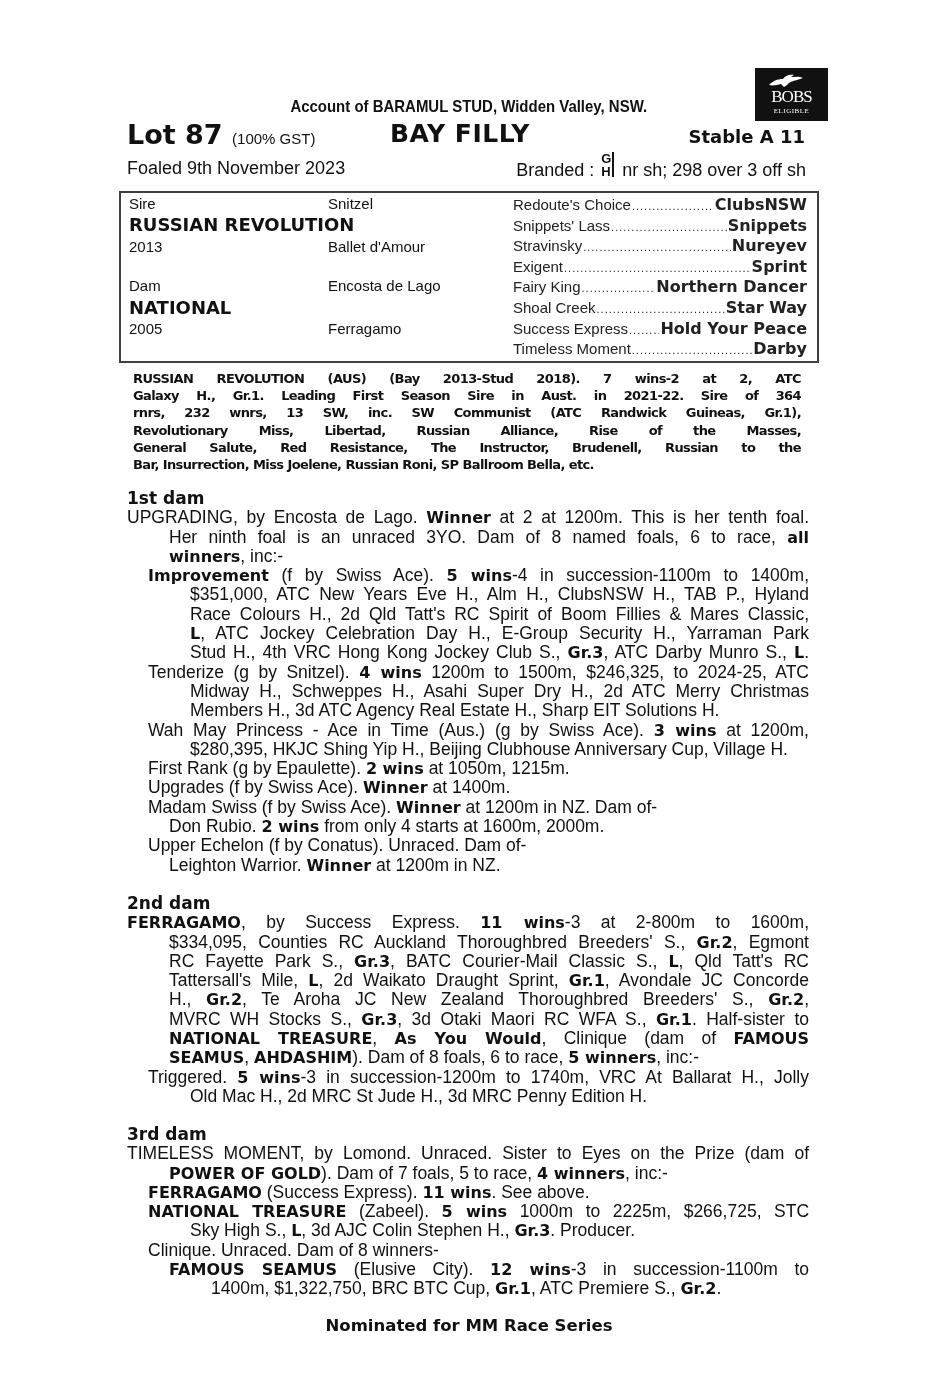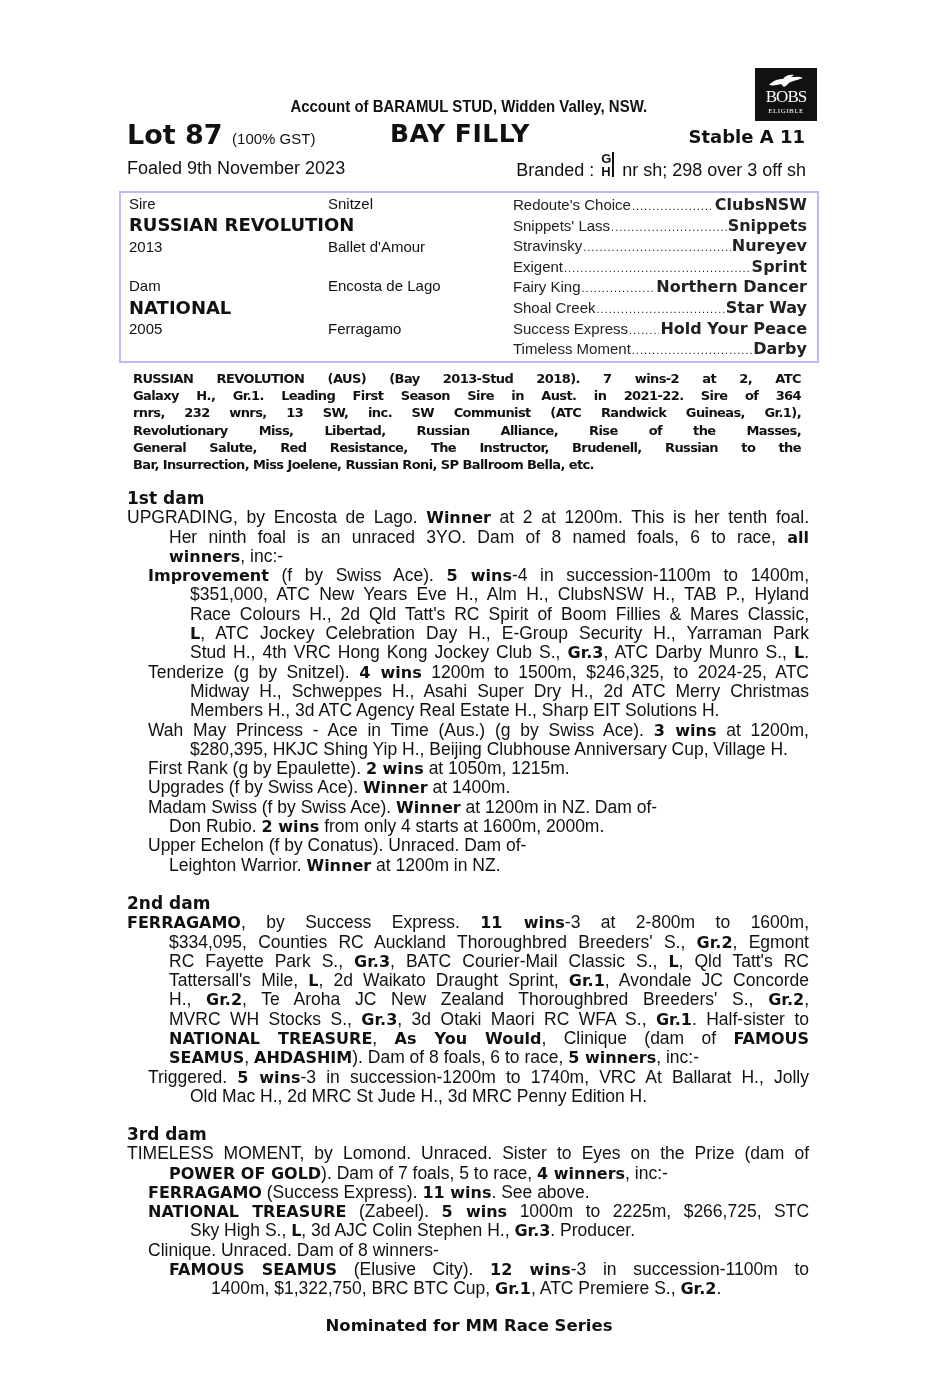--- a/index.html
+++ b/index.html
@@ -1,21 +1,21 @@
 <!DOCTYPE html>
 <html><head>
 <meta charset="utf-8">
 <style>
   html, body { margin: 0; padding: 0; background: #ffffff; }
   body { width: 938px; height: 1400px; position: relative; overflow: hidden;
          font-family: "Liberation Sans", sans-serif; color: #111; }
   .page { position: absolute; left: 0; top: 0; width: 938px; height: 1400px; }
 
   
-  .logo { position: absolute; left: 755px; top: 68px; width: 62px; height: 53px; background: #111;
+  .logo { position: absolute; left: 755px; top: 68px; width: 73px; height: 53px; background: #111;
           color: #fff; text-align: center; font-family: "Liberation Serif", serif; }
   .logo svg { position: absolute; left: 12px; top: 5px; }
   .logo .l1 { position: absolute; left: 0; right: 0; top: 20px; font-size: 17px; letter-spacing: -1px; line-height: 18px; }
   .logo .l2 { position: absolute; left: 0; right: 0; top: 39px; font-size: 7px; letter-spacing: 0.5px; line-height: 8px; }
 
   .account { position: absolute; left: 0; width: 938px; top: 97px; text-align: center; font-weight: bold;
              font-size: 17px; transform: scaleX(0.88); transform-origin: 467px 0; letter-spacing: 0px; }
 
   .lotline { position: absolute; left: 127px; top: 119px; width: 680px; height: 32px; }
   .lot { position: absolute; left: 0; top: 0; font-size: 27px; font-weight: 900; font-family: "DejaVu Sans", sans-serif; }
@@ -24,21 +24,21 @@
   .stable { position: absolute; right: 2px; top: 7px; font-size: 18px; font-weight: 900; font-family: "DejaVu Sans", sans-serif; }
 
   .foaled { position: absolute; left: 127px; top: 158px; font-size: 18px; }
   .branded { position: absolute; right: 132px; top: 158px; font-size: 18px; white-space: nowrap; }
   .brand-mark { display: inline-block; position: relative; width: 14px; height: 22px; vertical-align: -4px; margin: 0 2px; }
   .brand-mark .g { position: absolute; left: 0; top: -6px; font-size: 13px; font-weight: bold; line-height: 13px; }
   .brand-mark .h { position: absolute; left: 0; top: 7px; font-size: 13px; font-weight: bold; line-height: 13px; }
   .brand-mark .bar { position: absolute; left: 11px; top: -6px; width: 1.5px; height: 25px; background: #111; }
 
   
-  .pedbox { position: absolute; left: 119px; top: 191px; width: 696px; height: 168px; border: 2px solid #c4b5fd; }
+  .pedbox { position: absolute; left: 119px; top: 191px; width: 696px; height: 168px; border: 2px solid #404040; }
   .ped-l { position: absolute; font-size: 15px; white-space: nowrap; }
   .ped-big { position: absolute; font-size: 18px; font-weight: 900; font-family: "DejaVu Sans", sans-serif; white-space: nowrap; }
   .ped-right { position: absolute; left: 392px; top: 2px; width: 294px; }
   .ped-row { display: flex; align-items: baseline; height: 20.6px; font-size: 15px; white-space: nowrap; color: #222; }
   .ped-row .a { flex: 0 0 auto; }
   .ped-row .dots { flex: 1 1 auto; overflow: hidden; margin: 0 1px; letter-spacing: 1px; font-size: 11px; }
   .ped-row .dots::before { content: "....................................................................................................."; }
   .ped-row .b { flex: 0 0 auto; }
 
   

